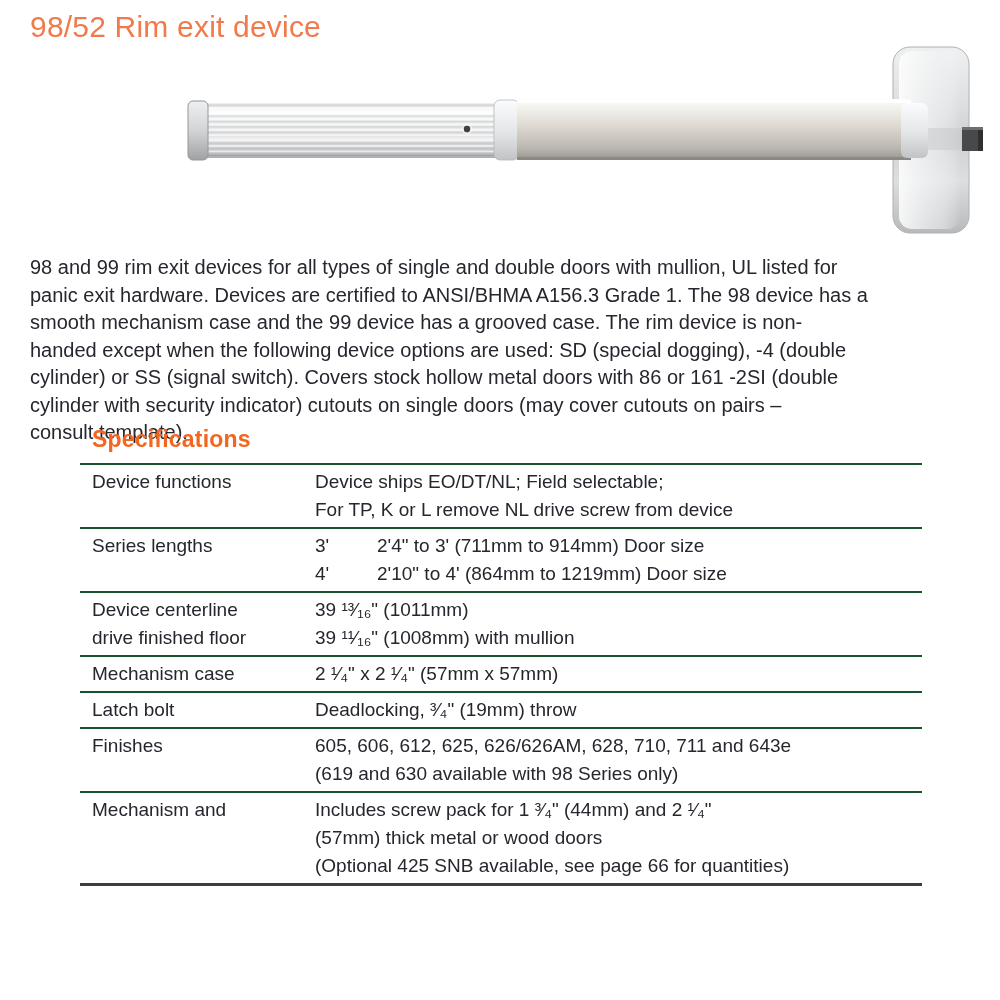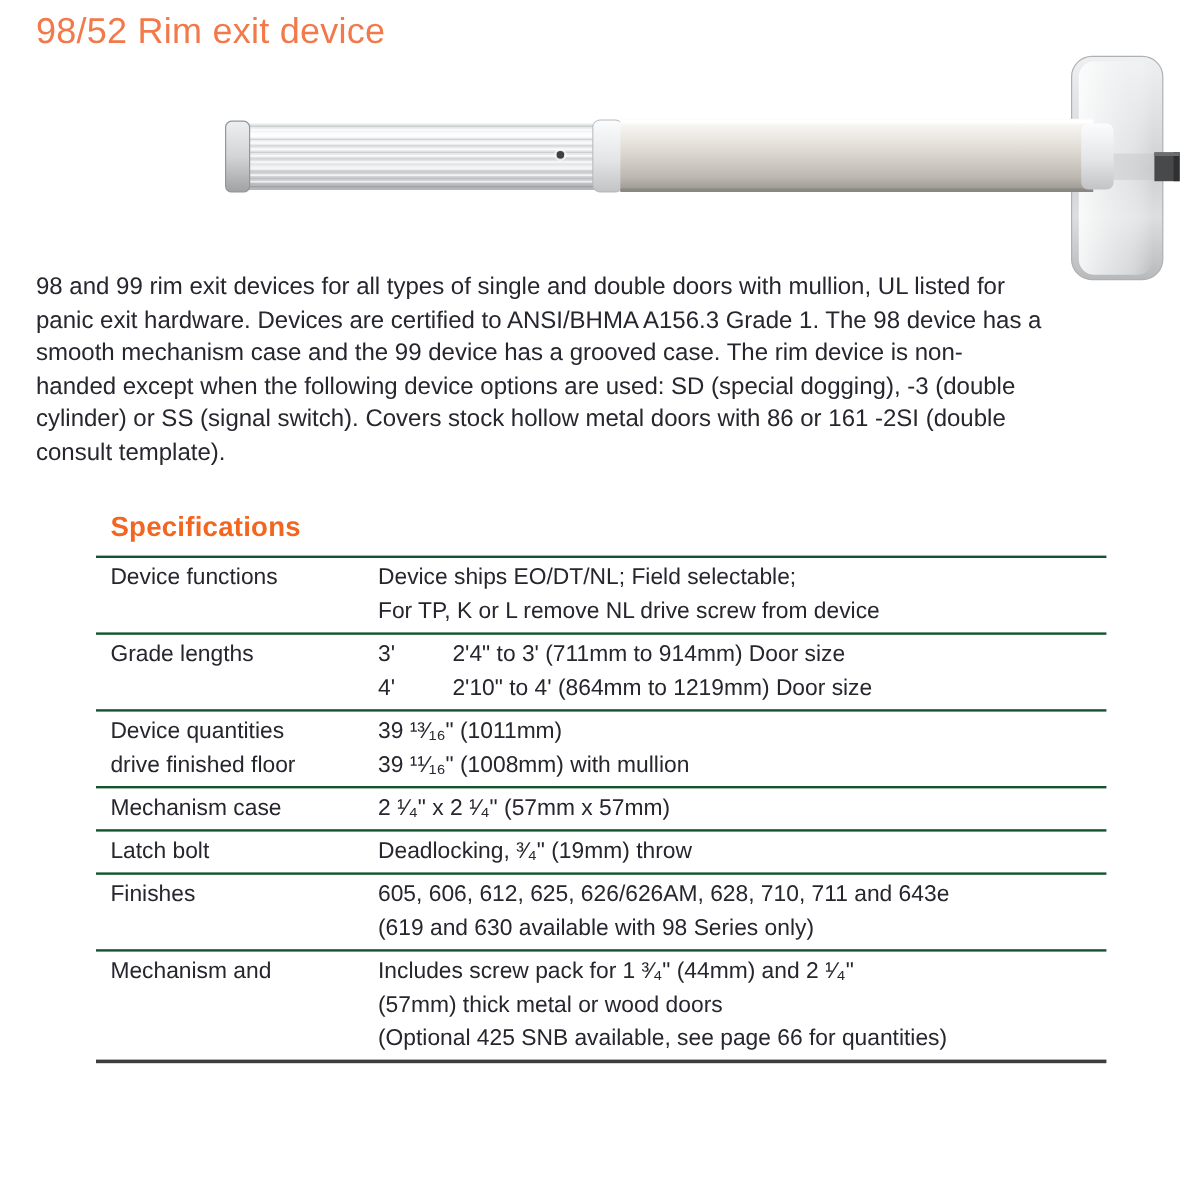--- a/index.html
+++ b/index.html
@@ -6,21 +6,21 @@
   body{
     width:1000px;height:1000px;background:#ffffff;position:relative;overflow:hidden;
     font-family:"Liberation Sans","DejaVu Sans",sans-serif;color:#26262e;
     -webkit-font-smoothing:antialiased;
   }
   .title{
     position:absolute;left:30px;top:10px;margin:0;
     font-size:30px;font-weight:400;color:#f1794a;letter-spacing:.2px;
   }
   .photo{position:absolute;left:185px;top:40px;width:805px;height:196px;}
-  .desc{position:absolute;left:30px;top:226px;font-size:20px;line-height:27.5px;}
+  .desc{position:absolute;left:30px;top:254px;font-size:20px;line-height:27.5px;}
   .spec-h{
     position:absolute;left:92px;top:426px;margin:0;
     font-size:23px;font-weight:700;color:#f2661f;letter-spacing:.2px;
   }
   .spec-table{
     position:absolute;left:80px;top:463px;width:842px;
     font-size:19px;border-bottom:3px solid #3d3d3d;
   }
   .spec-row{display:flex;border-top:2px solid #14532d;padding:3px 0 3px 0;}
   .spec-label{width:223px;padding-left:12px;line-height:28px;flex-shrink:0;}
@@ -112,22 +112,23 @@
     </g>
 
     <rect x="716" y="63" width="27" height="55" rx="6" fill="url(#gCollar)"></rect>
   </svg>
 </div>
 
 <div class="desc" id="desc">
     <div class="desc-line">98 and 99 rim exit devices for all types of single and double doors with mullion, UL listed for</div>
     <div class="desc-line">panic exit hardware. Devices are certified to ANSI/BHMA A156.3 Grade 1. The 98 device has a</div>
     <div class="desc-line">smooth mechanism case and the 99 device has a grooved case. The rim device is non-</div>
-    <div class="desc-line">handed except when the following device options are used: SD (special dogging), -3 (double</div>
+    <div class="desc-line">handed except when the following device options are used: SD (special dogging), -4 (double</div>
     <div class="desc-line">cylinder) or SS (signal switch). Covers stock hollow metal doors with 86 or 161 -2SI (double</div>
+    <div class="desc-line">cylinder with security indicator) cutouts on single doors (may cover cutouts on pairs –</div>
     <div class="desc-line">consult template).</div>
   </div>
 
 <h2 class="spec-h">Specifications</h2>
 
 <div class="spec-table" id="spec-table">
     <div class="spec-row">
       <div class="spec-label">
         <div>Device functions</div>
       </div>
@@ -135,36 +136,36 @@
         <div class="vline">
           <span>Device ships EO/DT/NL; Field selectable;</span>
         </div>
         <div class="vline">
           <span>For TP, K or L remove NL drive screw from device</span>
         </div>
       </div>
     </div>
     <div class="spec-row">
       <div class="spec-label">
-        <div>Grade lengths</div>
+        <div>Series lengths</div>
       </div>
       <div class="spec-value">
         <div class="vline">
           <span class="pre">3'</span>
           <span>2'4" to 3' (711mm to 914mm) Door size</span>
         </div>
         <div class="vline">
           <span class="pre">4'</span>
           <span>2'10" to 4' (864mm to 1219mm) Door size</span>
         </div>
       </div>
     </div>
     <div class="spec-row">
       <div class="spec-label">
-        <div>Device quantities</div>
+        <div>Device centerline</div>
         <div>drive finished floor</div>
       </div>
       <div class="spec-value">
         <div class="vline">
           <span>39 ¹³⁄₁₆" (1011mm)</span>
         </div>
         <div class="vline">
           <span>39 ¹¹⁄₁₆" (1008mm) with mullion</span>
         </div>
       </div>

